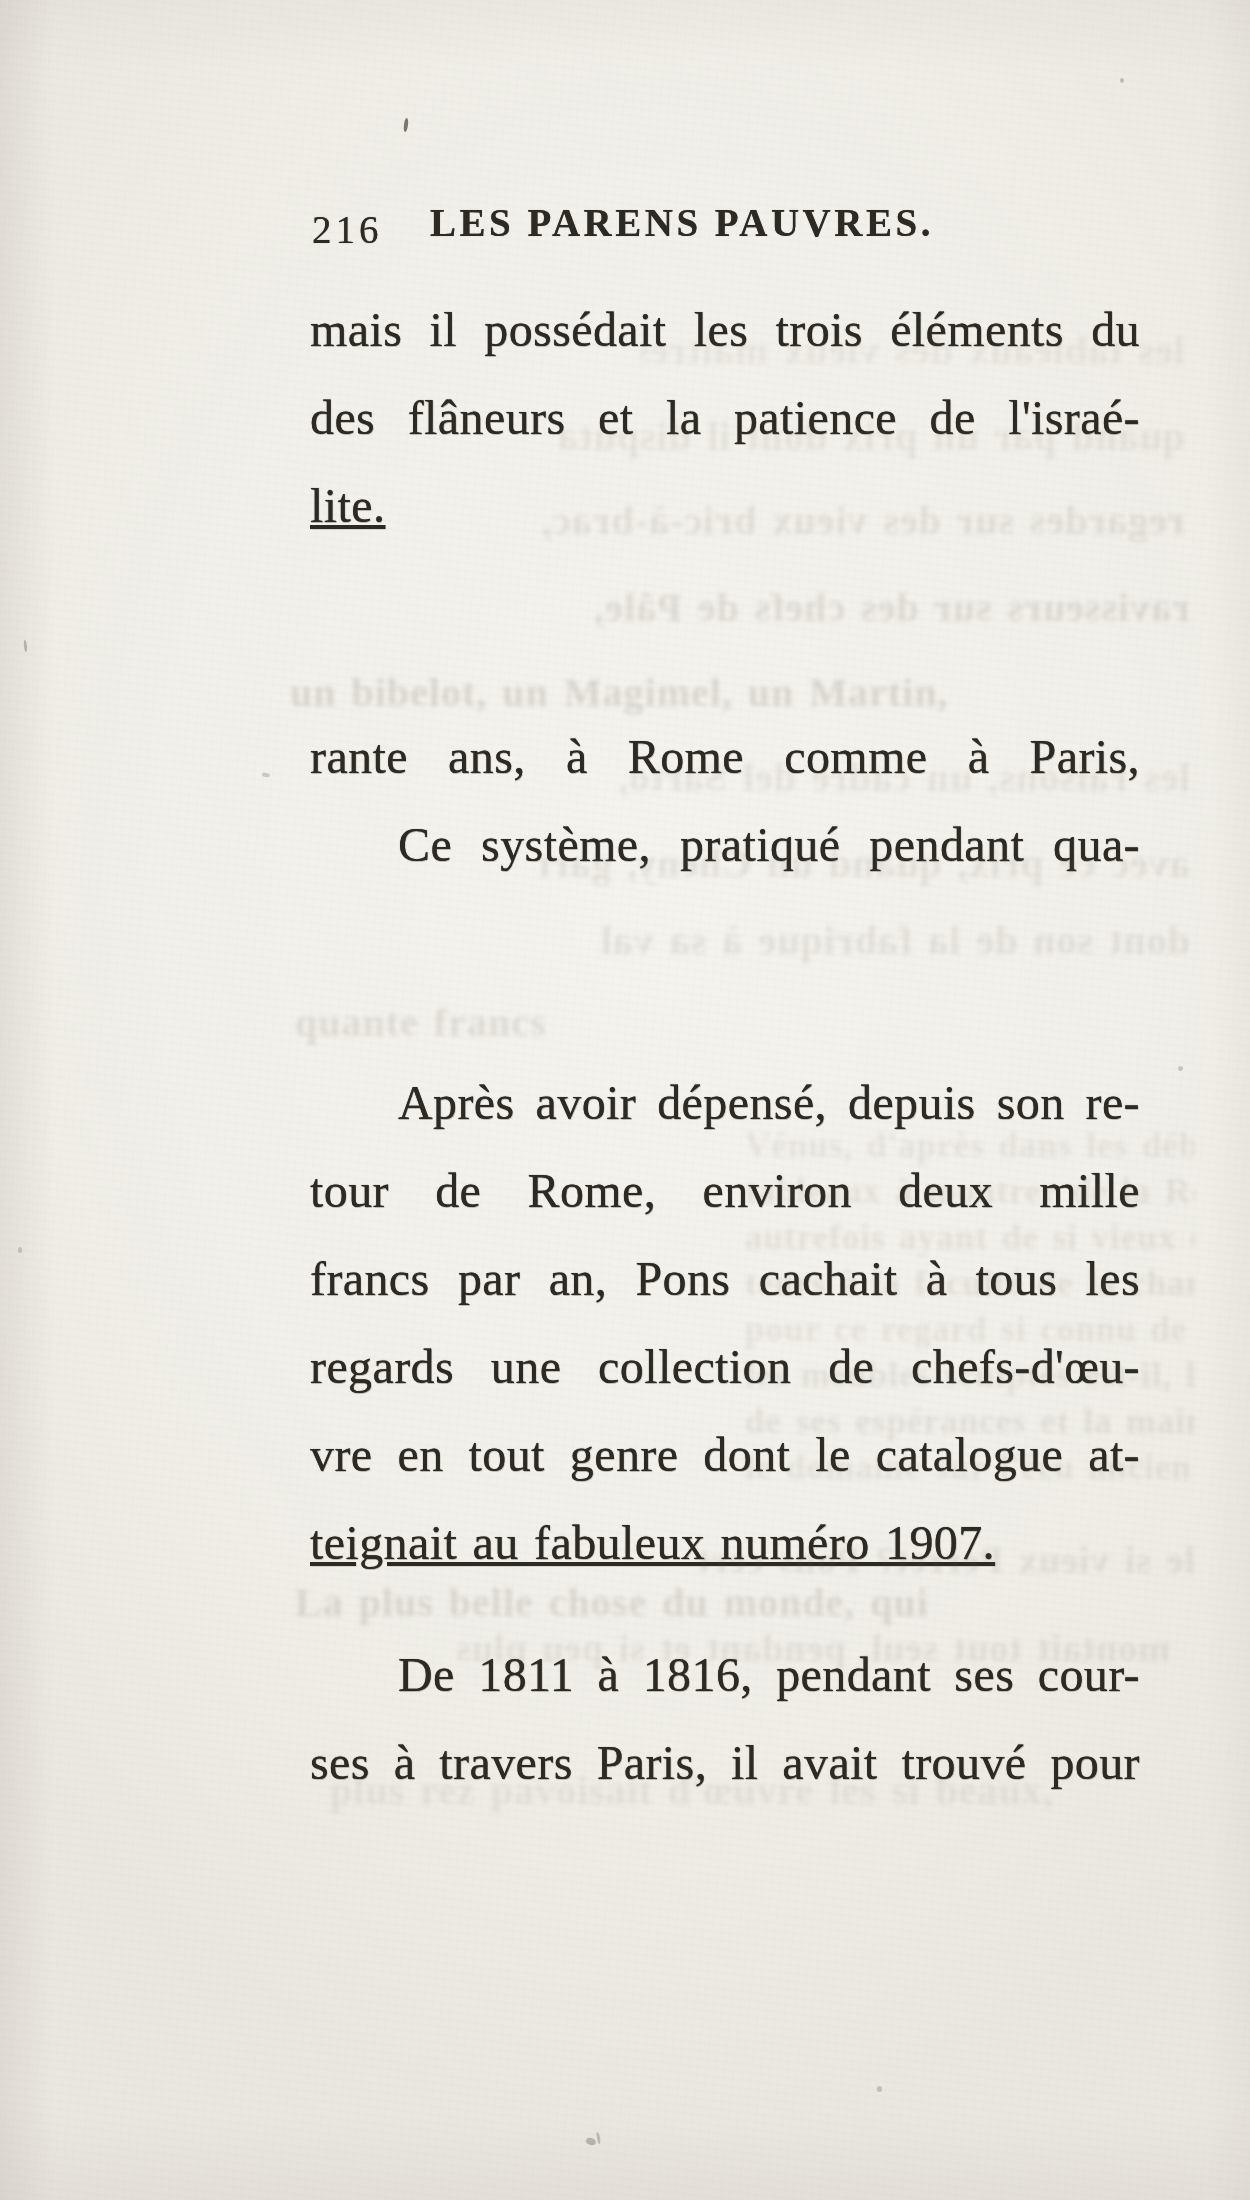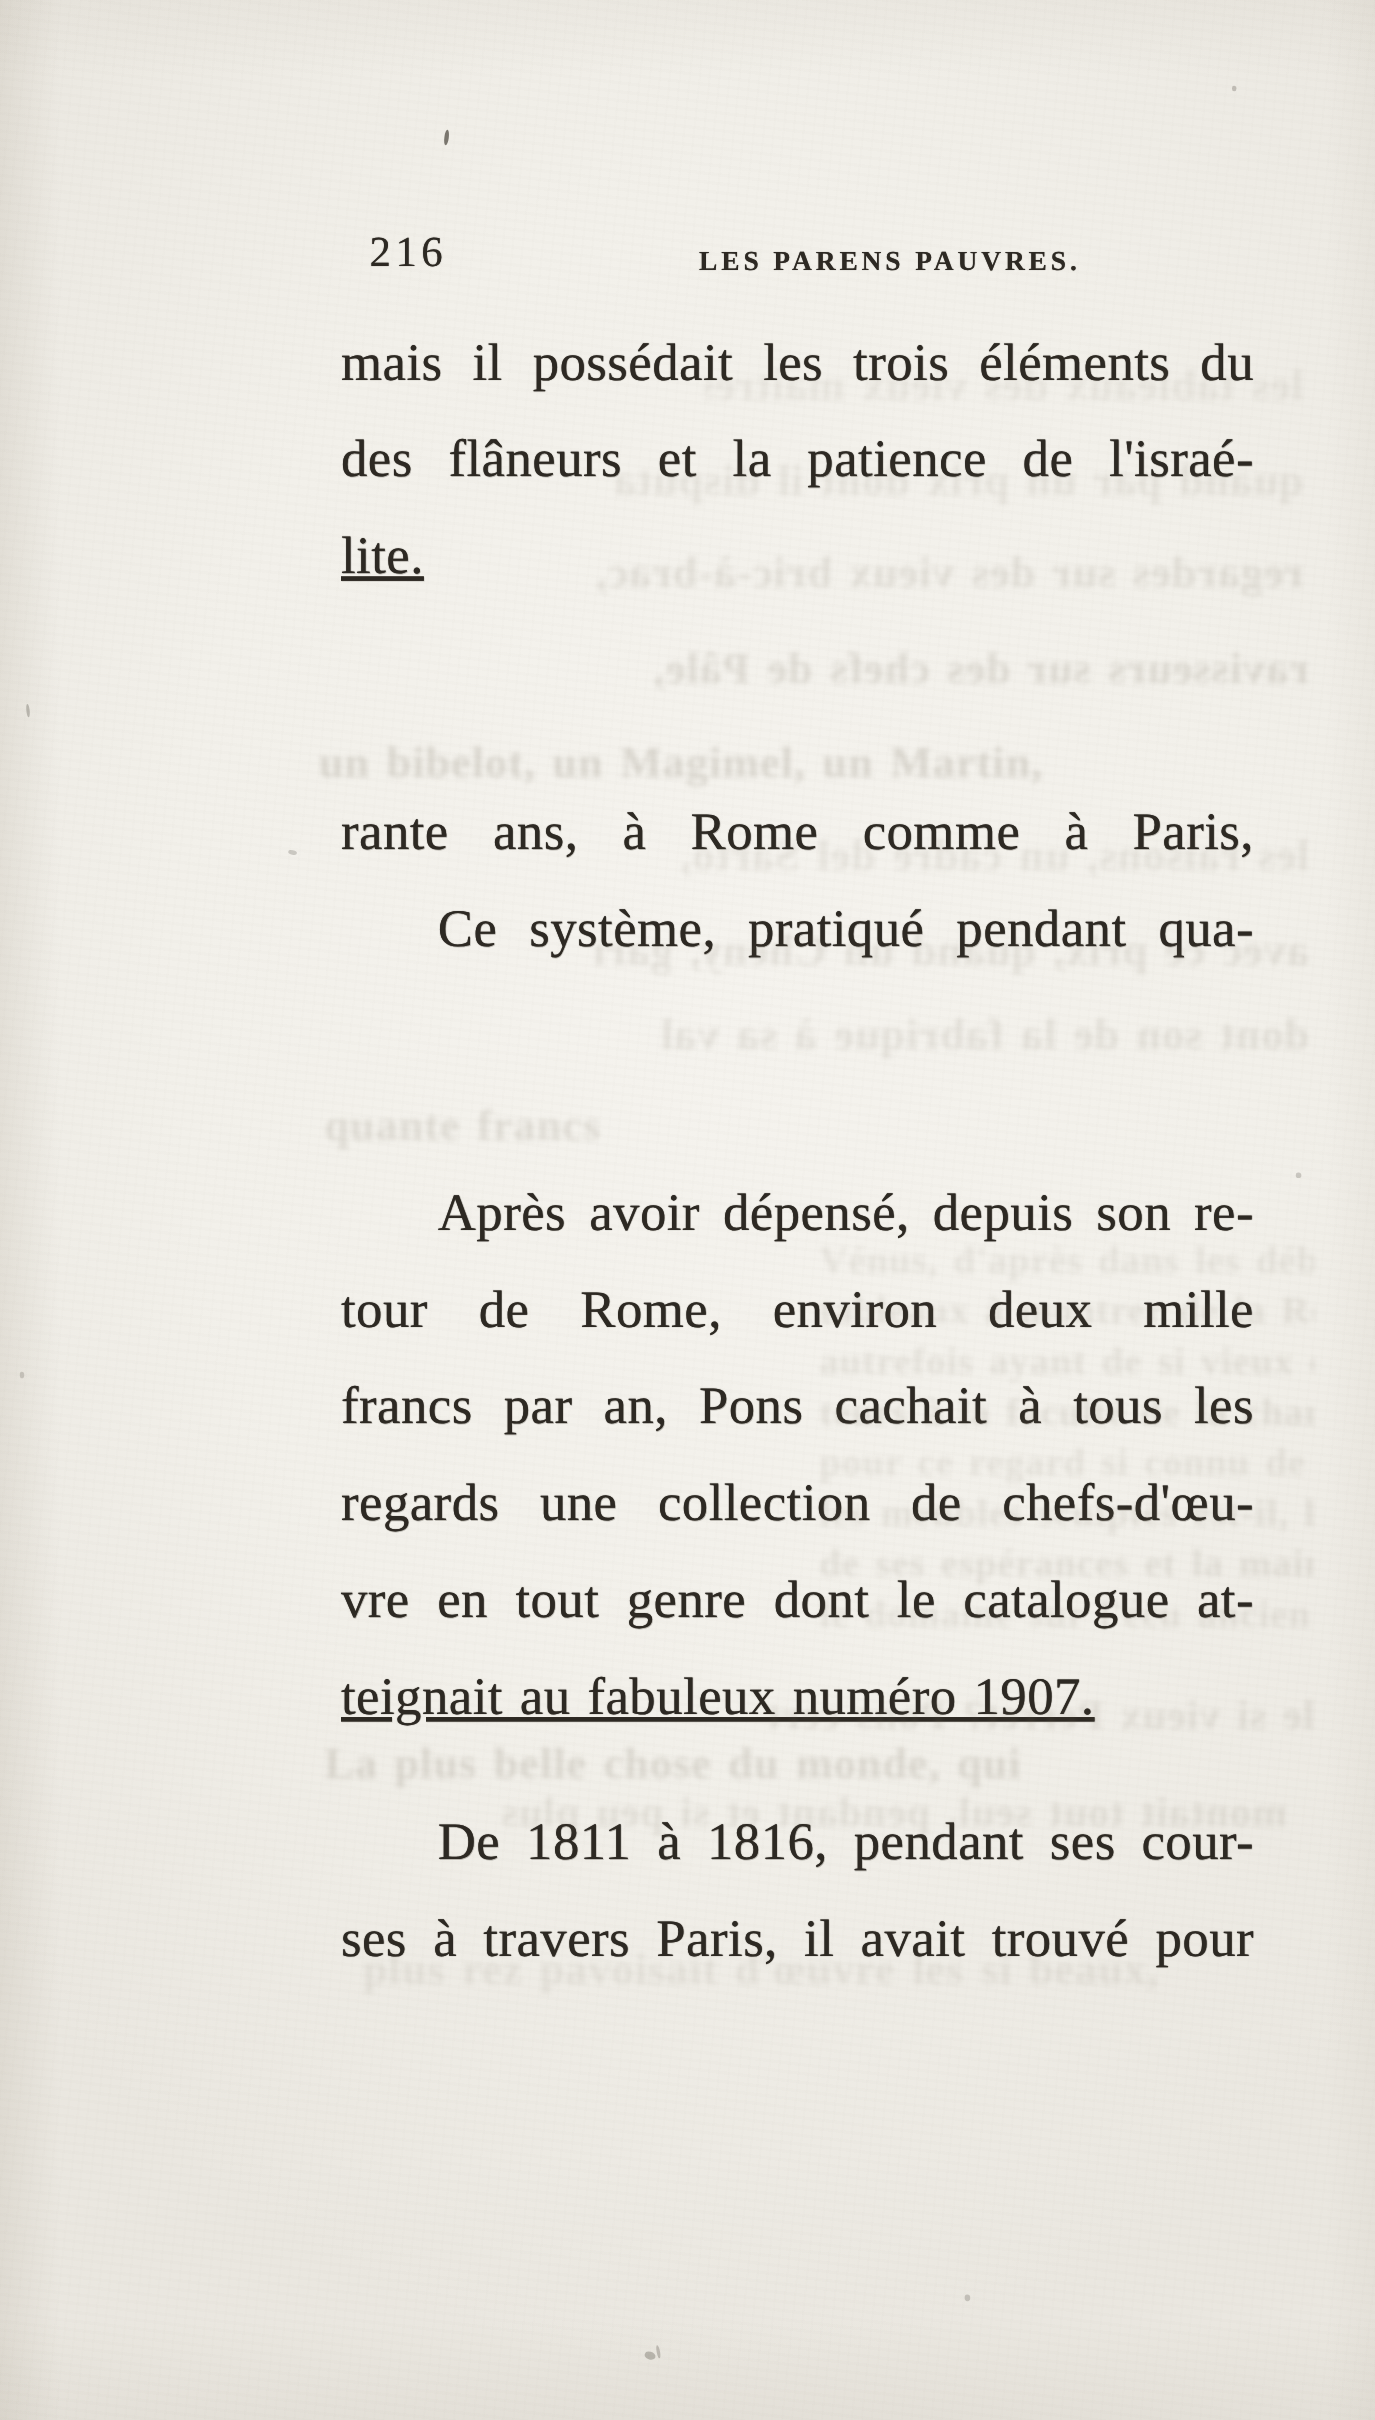--- a/index.html
+++ b/index.html
@@ -15,32 +15,31 @@
       linear-gradient(90deg, rgba(140,128,108,0.12), rgba(140,128,108,0) 55px),
       linear-gradient(270deg, rgba(140,128,108,0.06), rgba(140,128,108,0) 45px),
       linear-gradient(0deg, rgba(140,128,108,0.07), rgba(140,128,108,0) 90px),
       linear-gradient(180deg, rgba(140,128,108,0.05), rgba(140,128,108,0) 70px),
       radial-gradient(ellipse 72% 58% at 52% 40%, #f5f3ee 0%, #f2f0ea 55%, #eae7e0 100%);
   }
   .header{
     position:absolute;
     left:310px;top:203px;width:830px;height:60px;
     color:#2d2923;
-    margin-left:24px;
   }
   .page-number{
     position:absolute;left:2px;top:0;
     font-size:39px;line-height:54px;
     letter-spacing:4px;
     text-shadow:0 0 .8px rgba(45,40,32,.85);
   }
   .running-title{
-    position:absolute;left:120px;right:0;top:15px;
-    text-align:center;
-    font-size:25px;line-height:40px;font-weight:700;
+    position:absolute;left:120px;right:0;top:0;
+    text-align:left;
+    font-size:39px;line-height:40px;font-weight:700;
     letter-spacing:3.5px;
     text-shadow:0 0 .7px rgba(45,40,32,.8);
   }
   .para{
     position:absolute;left:310px;width:830px;
     color:#2d2923;
   }
   .line{
     height:88px;line-height:88px;
     font-size:48px;

